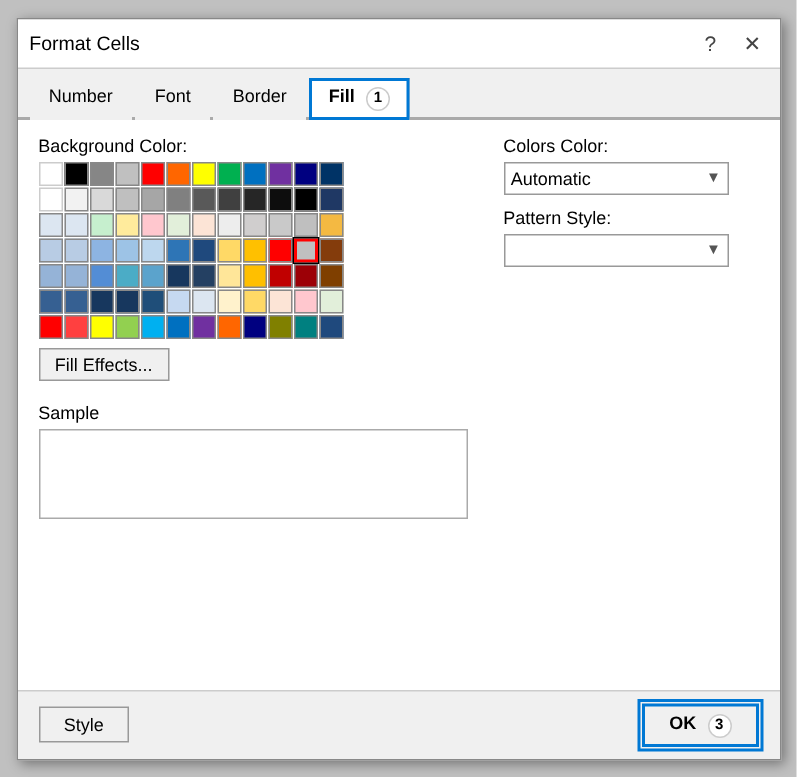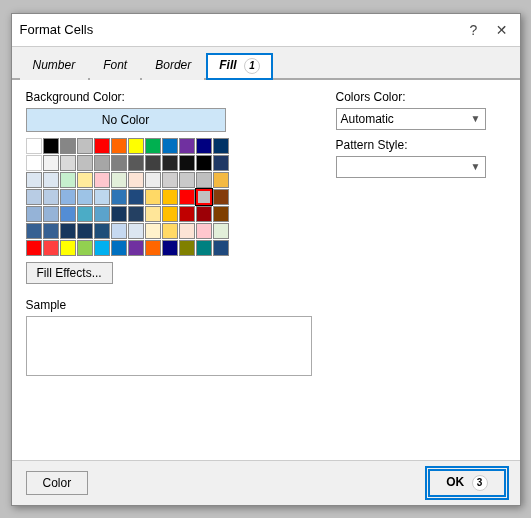--- a/index.html
+++ b/index.html
@@ -60,21 +60,20 @@
       padding: 4px 12px;
       cursor: pointer;
       border: 1px solid transparent;
       border-bottom: none;
       margin-right: 2px;
       background: #f0f0f0;
       font-size: 12px;
       color: #000;
       position: relative;
       bottom: -2px;
-      font-style: italic;
     }
     .tab.active {
       background: #fff;
       border: 1px solid #aaa;
       border-bottom: 2px solid #fff;
       font-weight: bold;
       outline: 2px solid #0078d4;
       outline-offset: -2px;
     }
 
@@ -250,21 +249,20 @@
       <span>Fill</span>
       <span class="badge">1</span>
     </div>
   </div>
 
   <div class="content">
     <div class="two-col">
 
       <div class="left-col">
         <div class="section-label">Background Color:</div>
-        <div class="no-color-btn">No Color</div>
 
         <div class="color-grid">
 
           <div class="color-row">
             <div class="color-cell" style="background:#ffffff;border-color:#ccc;"></div>
             <div class="color-cell" style="background:#000000;"></div>
             <div class="color-cell" style="background:#868686;"></div>
             <div class="color-cell" style="background:#c0c0c0;"></div>
             <div class="color-cell" style="background:#ff0000;"></div>
             <div class="color-cell" style="background:#ff6600;"></div>
@@ -386,19 +384,19 @@
         <div class="pattern-style-label">Pattern Style:</div>
         <div class="dropdown">
           <span></span>
           <span class="dropdown-arrow">▼</span>
         </div>
       </div>
     </div>
   </div>
 
   <div class="footer">
-    <button class="footer-btn clear-btn">Color</button>
+    <button class="footer-btn clear-btn">Style</button>
     <button class="footer-btn primary">
       <span>OK</span>
       <span class="badge">3</span>
     </button>
   </div>
 </div>
 
 </body></html>

